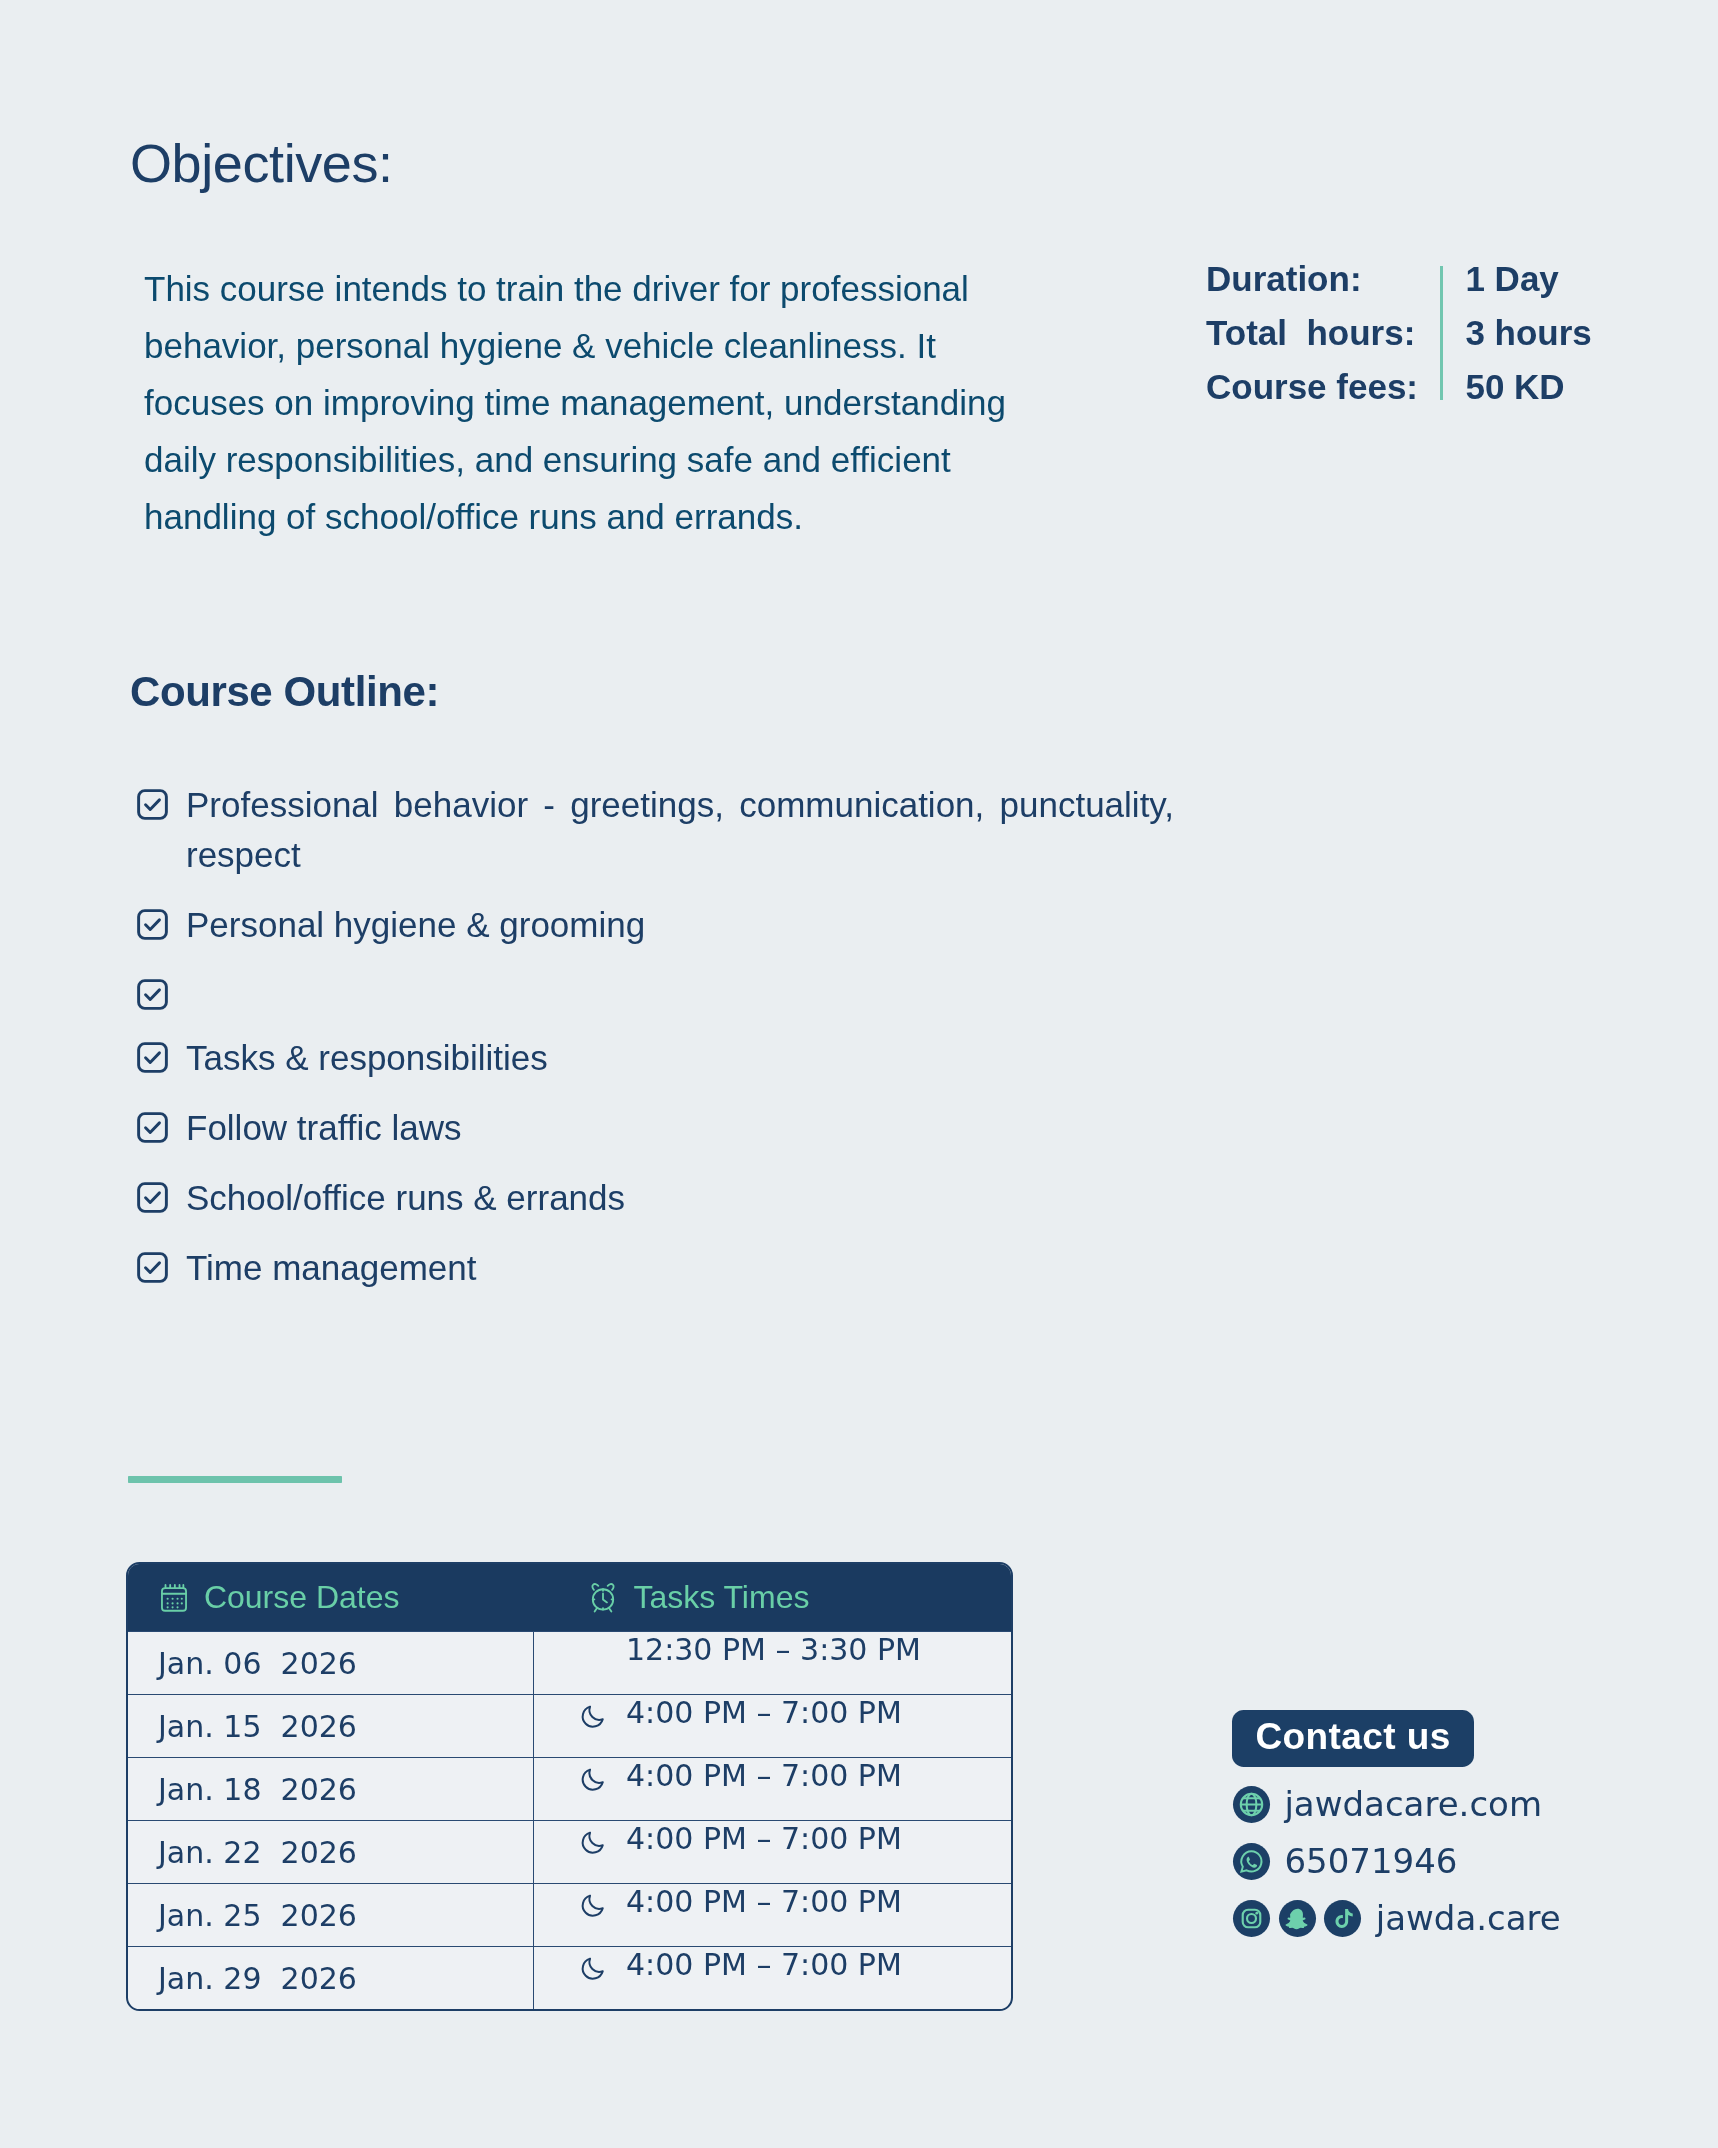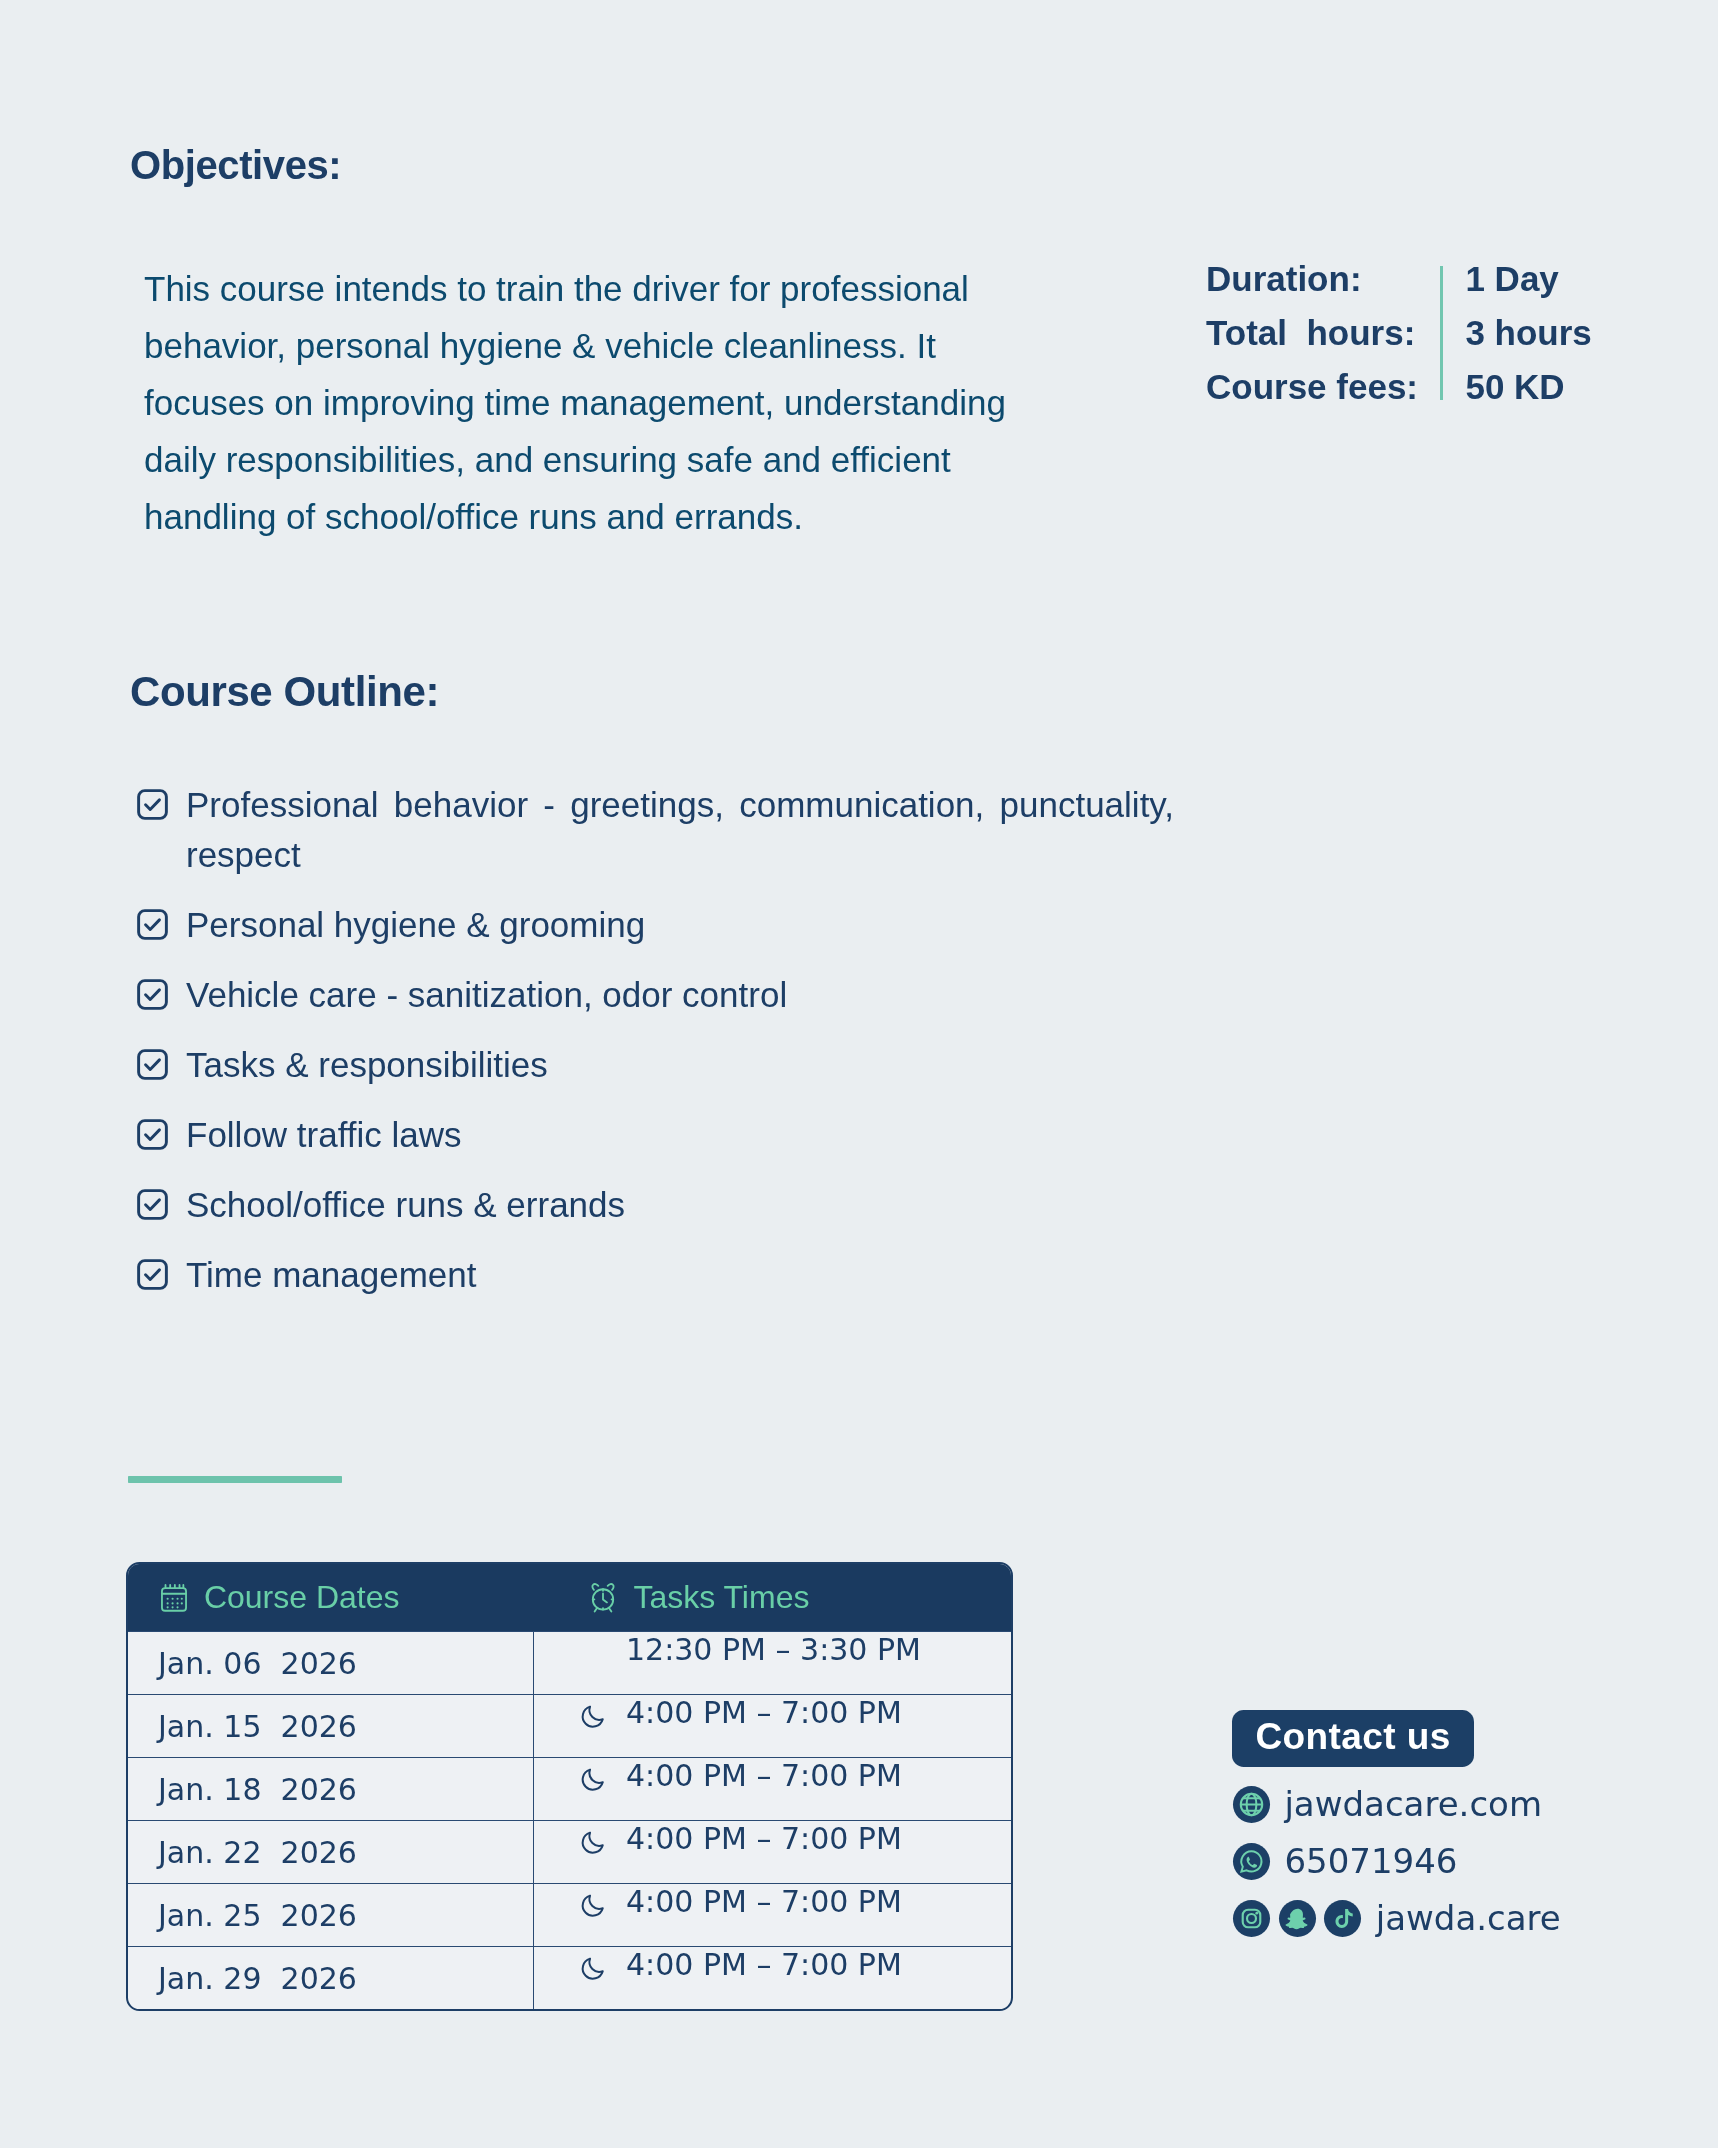--- a/index.html
+++ b/index.html
@@ -17,23 +17,23 @@
   }
   .page {
     position: absolute;
     inset: 0;
   }
 
   
   #objectives-heading {
     position: absolute;
     left: 130px;
-    top: 143px;
-    font-size: 40px;
-    font-weight: bold;
+    top: 132px;
+    font-size: 54px;
+    font-weight: normal;
     letter-spacing: -0.4px;
     color: #1d3e66;
   }
   #objectives-paragraph {
     position: absolute;
     left: 132px;
     top: 260px;
     width: 864px;
     font-size: 35px;
     line-height: 57px;
@@ -268,21 +268,20 @@
       <span class="outline-text">Personal hygiene &amp; grooming</span>
     </div>
 
     <div class="outline-item">
       <span class="chk">
         <svg viewBox="0 0 24 24" width="37" height="37" fill="none" stroke="#1d3e66" stroke-width="1.9" stroke-linecap="round" stroke-linejoin="round">
           <rect x="3" y="3" width="18" height="18" rx="4"></rect>
           <path d="M7.5 12.2l3 3 6-6.2"></path>
         </svg>
       </span>
-      <span class="outline-text">Vehicle care - sanitization, odor control</span>
     </div>
 
     <div class="outline-item">
       <span class="chk">
         <svg viewBox="0 0 24 24" width="37" height="37" fill="none" stroke="#1d3e66" stroke-width="1.9" stroke-linecap="round" stroke-linejoin="round">
           <rect x="3" y="3" width="18" height="18" rx="4"></rect>
           <path d="M7.5 12.2l3 3 6-6.2"></path>
         </svg>
       </span>
       <span class="outline-text">Tasks &amp; responsibilities</span>

